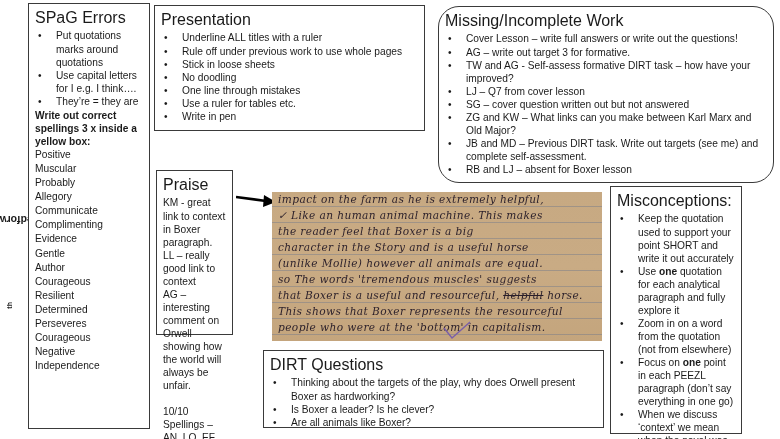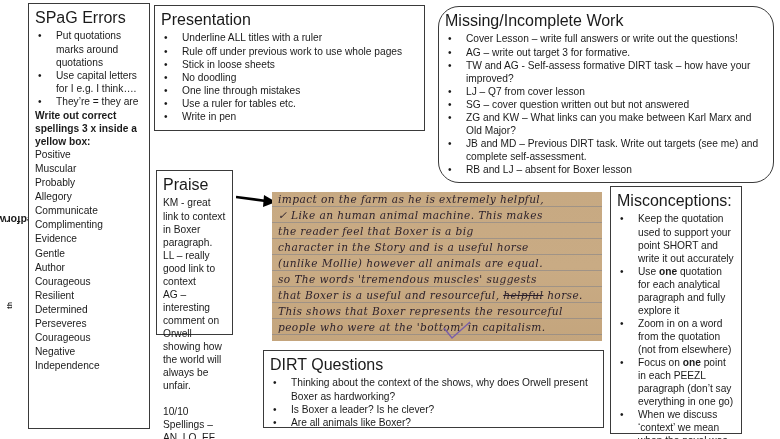--- a/index.html
+++ b/index.html
@@ -152,21 +152,21 @@
   <div class="hw" style="top:113px">This shows that Boxer represents the resourceful</div>
   <div class="hw" style="top:129px">people who were at the 'bottom' in capitalism.</div>
   <svg class="tick" viewBox="0 0 30 20">
     <polyline points="2,8 10,18 28,2" fill="none" stroke="#7a5fa8" stroke-width="1.4"></polyline>
   </svg>
 </div>
 
 <div class="box" id="dirt">
   <h3>DIRT Questions</h3>
   <ul class="bul">
-    <li>Thinking about the context of the shows, why does Orwell present Boxer as hardworking?</li>
+    <li>Thinking about the targets of the play, why does Orwell present Boxer as hardworking?</li>
     <li>Is Boxer a leader? Is he clever?</li>
     <li>Are all animals like Boxer?</li>
   </ul>
 </div>
 
 <div class="box" id="misconceptions">
   <h3>Misconceptions:</h3>
   <ul class="bul">
     <li>Keep the quotation used to support your point SHORT and write it out accurately</li>
     <li><span>Use </span><b>one</b><span> quotation for each analytical paragraph and fully explore it</span></li>

